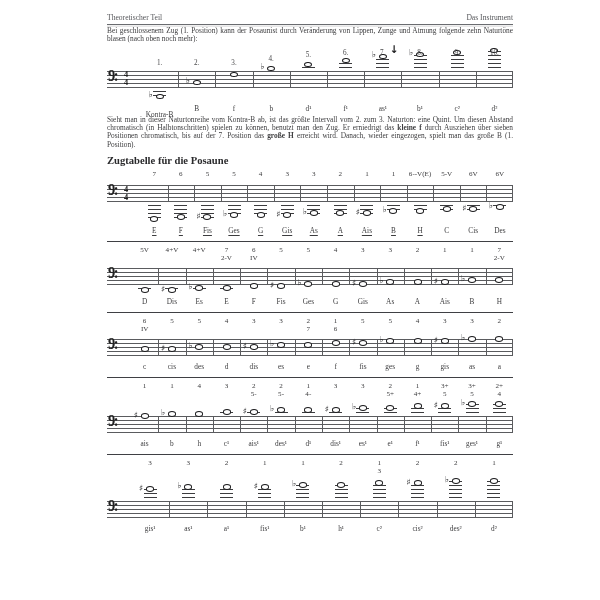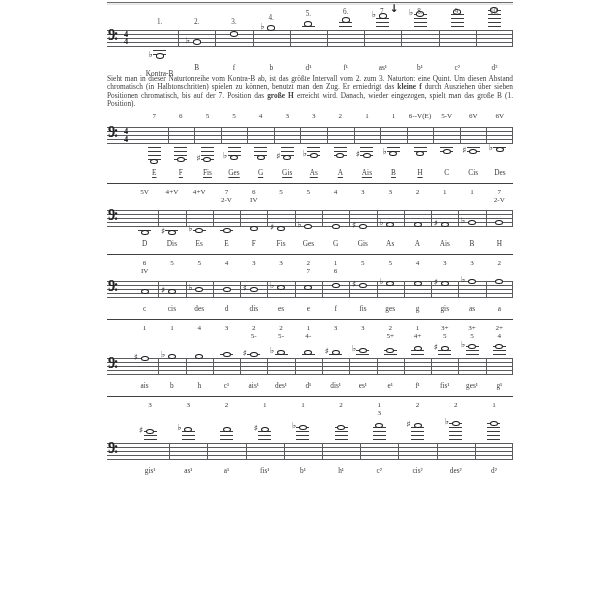--- a/index.html
+++ b/index.html
@@ -41,22 +41,27 @@
   .ncell.drop{position:relative;top:6px;}
   .pagenum{position:absolute;bottom:11px;left:0;right:0;text-align:center;
            font-size:7.6px;color:#4a4a4c;}
 </style>
 </head>
 <body>
 
 <div class="page">
   <div class="content">
 
+    <div class="header">
+      <span>Theoretischer Teil</span>
+      <span>Das Instrument</span>
+    </div>
     <div class="hrule"></div>
 
+    <p class="para"><span>Bei geschlossenem Zug (1. Position) kann der Posaunist durch Veränderung von Lippen, Zunge und Atmung folgende zehn Naturtöne blasen (nach oben noch mehr):</span></p>
 
     <div class="staffblock">
         <div class="staffwrap" style="height: 56px;">
           <div class="sline" style="top: 24px;"></div>
           <div class="sline" style="top: 28px;"></div>
           <div class="sline" style="top: 32px;"></div>
           <div class="sline" style="top: 36px;"></div>
           <div class="sline" style="top: 40px;"></div>
           <div class="barline" style="left: 71.2px; top: 24px; height: 16px;"></div>
           <div class="barline" style="left: 108.4px; top: 24px; height: 16px;"></div>
@@ -130,20 +135,21 @@
           <div class="ncell">f¹</div>
           <div class="ncell">as¹</div>
           <div class="ncell">b¹</div>
           <div class="ncell">c²</div>
           <div class="ncell">d²</div>
         </div>
       </div>
 
     <p class="para"><span>Sieht man in dieser Naturtonreihe vom Kontra-B ab, ist das größte Intervall vom 2. zum 3. Naturton: eine Quint. Um diesen Abstand chromatisch (in Halbtonschritten) spielen zu können, benutzt man den Zug. Er erniedrigt das </span><span style="font-weight: bold;">kleine f</span><span> durch Ausziehen über sieben Positionen chromatisch,  bis auf der 7. Position das </span><span style="font-weight: bold;">große H</span><span> erreicht wird. Danach, wieder eingezogen, spielt man das große B (1. Position).</span></p>
 
+    <h2 class="zugtitle">Zugtabelle für die Posaune</h2>
 
     <div class="zrow">
         <div class="posrow" style="padding-left: 34px;">
           <div class="pcell">
             <div class="pline">7</div>
           </div>
           <div class="pcell">
             <div class="pline">6</div>
           </div>
           <div class="pcell">

